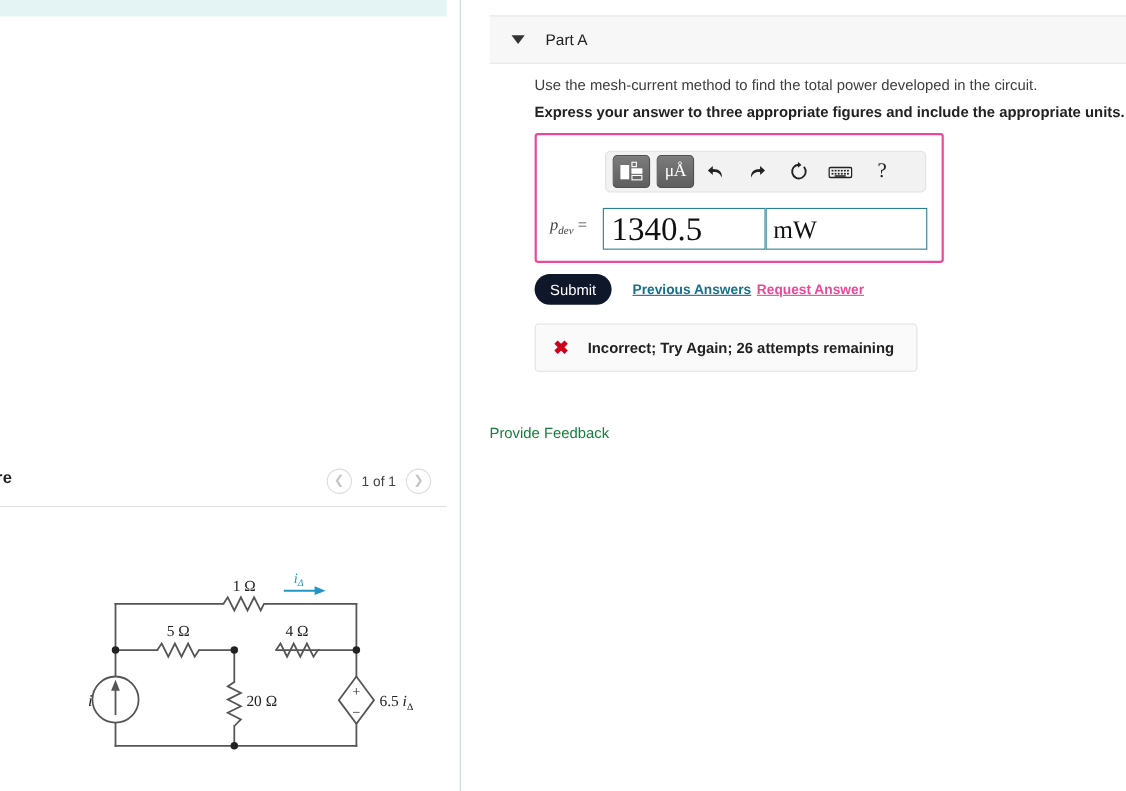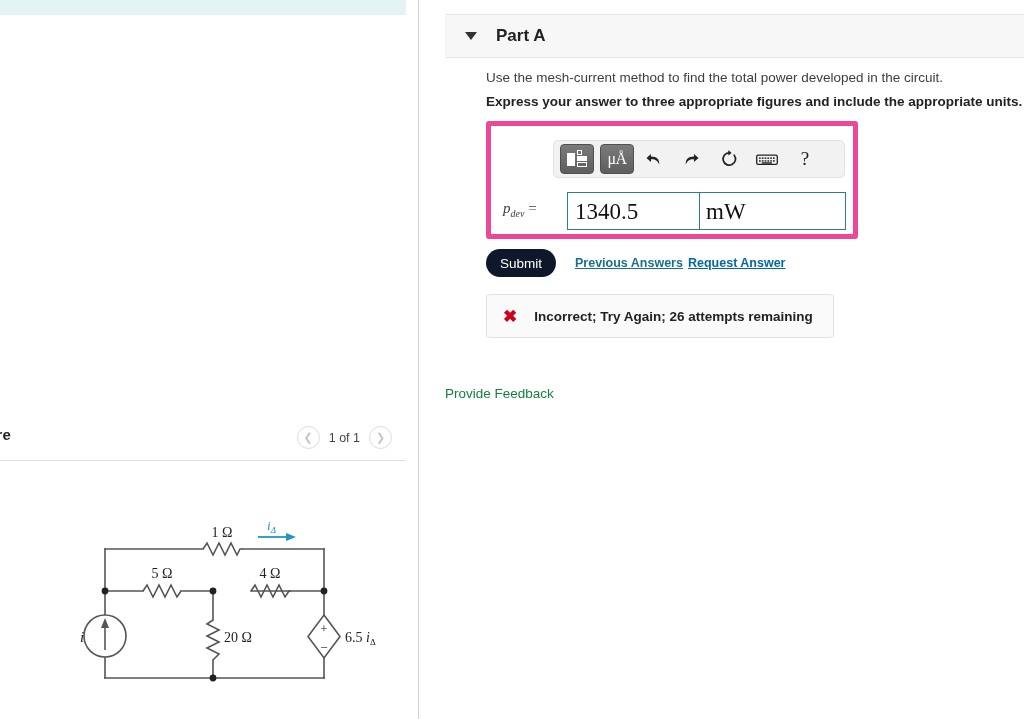--- a/index.html
+++ b/index.html
@@ -129,22 +129,22 @@
   }
   #part-caret {
     margin-left: 20px;
     margin-right: 19px;
     width: 0; height: 0;
     border-left: 6px solid transparent;
     border-right: 6px solid transparent;
     border-top: 8px solid #333333;
   }
   #part-title {
-    font-size: 17px;
-    font-weight: bold;
+    font-size: 14px;
+    font-weight: normal;
     color: #222222;
   }
 
   #question-text {
     position: absolute;
     left: 67px;
     top: 70px;
     font-size: 13.5px;
     color: #3d3d3d;
     white-space: nowrap;
@@ -159,21 +159,21 @@
     white-space: nowrap;
   }
 
   
   #answer-box {
     position: absolute;
     left: 67px;
     top: 121px;
     width: 372px;
     height: 118px;
-    border: 5px solid #ec4899;
+    border: 2px solid #ec4899;
     border-radius: 3px;
     background: #ffffff;
     box-sizing: border-box;
   }
   #answer-toolbar {
     position: absolute;
     left: 62px;
     top: 14px;
     width: 292px;
     height: 38px;
@@ -244,27 +244,26 @@
   #answer-value-field {
     position: absolute;
     left: 60px;
     top: 66px;
     width: 148px;
     height: 38px;
     border: 1px solid #2a7f92;
     background: #ffffff;
     box-sizing: border-box;
     font-family: "Liberation Serif", serif;
-    font-size: 23px;
+    font-size: 30px;
     color: #111111;
     padding: 2px 0 0 7px;
     line-height: 34px;
     white-space: nowrap;
     overflow: hidden;
-    margin-left: 16px;
   }
   #answer-unit-field {
     position: absolute;
     left: 208px;
     top: 66px;
     width: 147px;
     height: 38px;
     border: 1px solid #2a7f92;
     background: #ffffff;
     box-sizing: border-box;
@@ -303,21 +302,21 @@
     color: #17718a;
     text-decoration: underline;
     white-space: nowrap;
   }
   #request-answer-link {
     position: absolute;
     left: 269px;
     top: 256px;
     font-size: 12.5px;
     font-weight: bold;
-    color: #0369a1;
+    color: #ec4899;
     text-decoration: underline;
     white-space: nowrap;
   }
 
   
   #feedback-banner {
     position: absolute;
     left: 67px;
     top: 294px;
     width: 348px;

